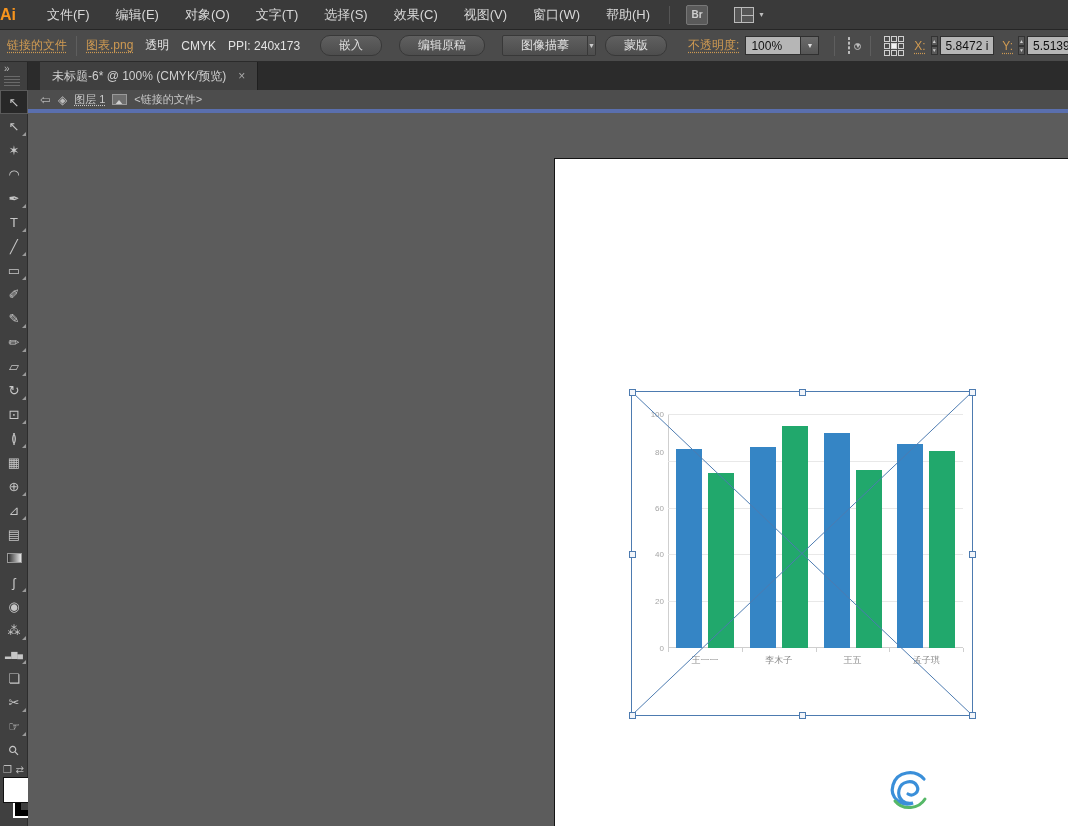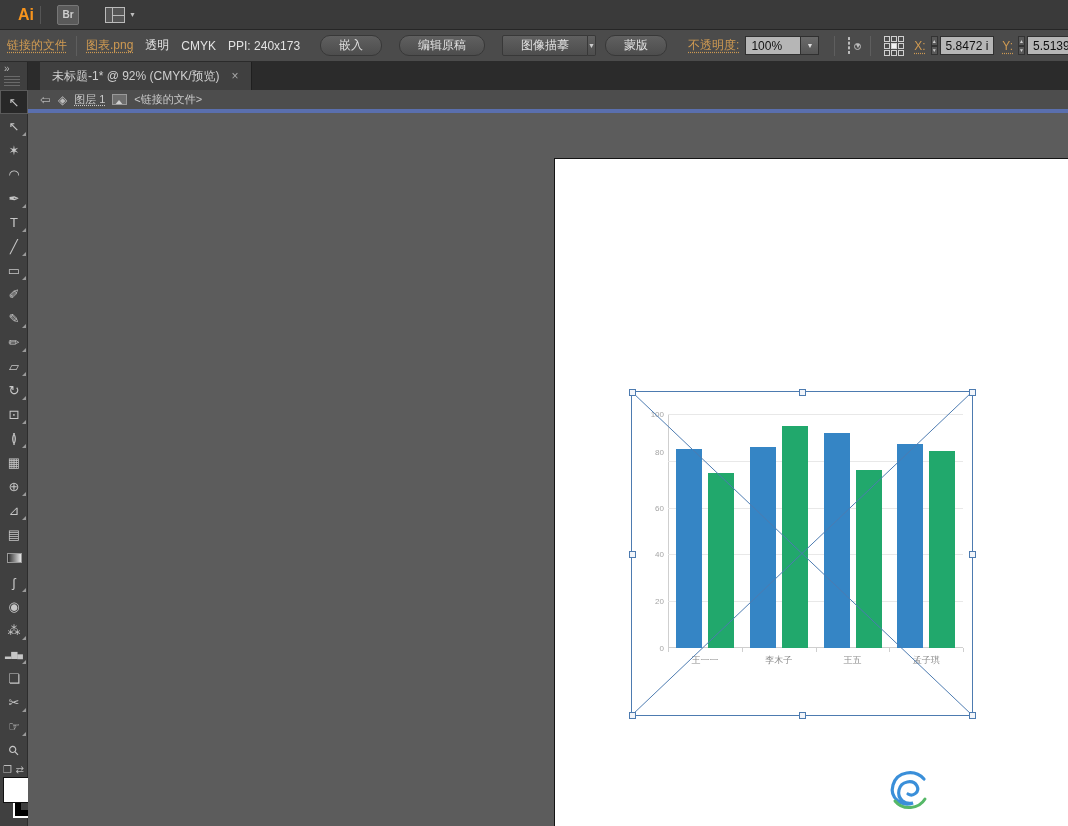--- a/index.html
+++ b/index.html
@@ -3,21 +3,21 @@
 <meta charset="utf-8">
 <style>
   * { margin:0; padding:0; box-sizing:border-box; }
   html,body { width:1068px; height:826px; overflow:hidden; }
   body { font-family:"Liberation Sans","DejaVu Sans",sans-serif; background:#5c5c5c; position:relative; }
   .app { position:absolute; inset:0; }
 
   
   .menubar { position:absolute; left:0; top:0; width:100%; height:30px; background:#3a3a3a;
              display:flex; align-items:center; border-bottom:1px solid #262626; }
-  .ai-logo { width:34px; text-align:right; color:#f7941d; font-weight:bold; font-size:16px; }
+  .ai-logo { width:34px; text-align:left; color:#f7941d; font-weight:bold; font-size:16px; }
   .menus { display:flex; align-items:center; }
   .menu-item { color:#d8d8d8; font-size:13px; padding:0 13px; height:30px; line-height:30px; cursor:default; }
   .mb-sep { width:1px; height:18px; background:#555; margin:0 10px 0 6px; }
   .br-btn { background:#5a5a5a; color:#cfcfcf; border:1px solid #777; border-radius:2px;
             font-size:10px; font-weight:bold; width:22px; height:20px; margin-left:6px; }
   .ws-btn { display:flex; align-items:center; margin-left:26px; }
   .ws-icon { width:20px; height:16px; border:1px solid #bbb; background:#555; position:relative; display:inline-block; }
   .ws-icon::before { content:""; position:absolute; left:6px; top:0; bottom:0; width:1px; background:#bbb; }
   .ws-icon::after { content:""; position:absolute; left:7px; top:7px; right:0; height:1px; background:#bbb; }
   .dd-arrow { color:#bdbdbd; font-size:7px; margin-left:4px; }
@@ -113,20 +113,31 @@
   .legend-item { display:flex; align-items:center; gap:5px; font-size:9px; color:#7d7d7d; }
   .legend-dot { width:8px; height:10px; border-radius:50%; }
 </style>
 </head>
 <body>
 
 <div class="app">
 
   <div class="menubar">
     <div class="ai-logo">Ai</div>
+    <nav class="menus" id="menus">
+        <span class="menu-item">文件(F)</span>
+        <span class="menu-item">编辑(E)</span>
+        <span class="menu-item">对象(O)</span>
+        <span class="menu-item">文字(T)</span>
+        <span class="menu-item">选择(S)</span>
+        <span class="menu-item">效果(C)</span>
+        <span class="menu-item">视图(V)</span>
+        <span class="menu-item">窗口(W)</span>
+        <span class="menu-item">帮助(H)</span>
+      </nav>
     <div class="mb-sep"></div>
     <button class="br-btn">Br</button>
     <div class="ws-btn">
       <span class="ws-icon"></span>
       <span class="dd-arrow">▼</span>
     </div>
   </div>
 
   <div class="controlbar">
     <div class="grip"></div>
@@ -175,21 +186,21 @@
     <div class="field xy-field">5.5139 i</div>
     <span class="link-orange" style="margin-left:8px">宽</span>
   </div>
 
   <div class="tabrow">
     <div class="tb-header">
       <span>»</span>
       <span class="dots"></span>
     </div>
     <div class="doc-tab">
-      <span>未标题-1* @ 92% (CMYK/预览)</span>
+      <span>未标题-6* @ 100% (CMYK/预览)</span>
       <span class="tab-close">×</span>
     </div>
   </div>
 
   <div class="pathbar">
     <span class="back-arrow">⇦</span>
     <span class="layers-icon">◈</span>
     <span class="crumb-link">图层 1</span>
     <span class="img-thumb"></span>
     <span>&lt;链接的文件&gt;</span>

